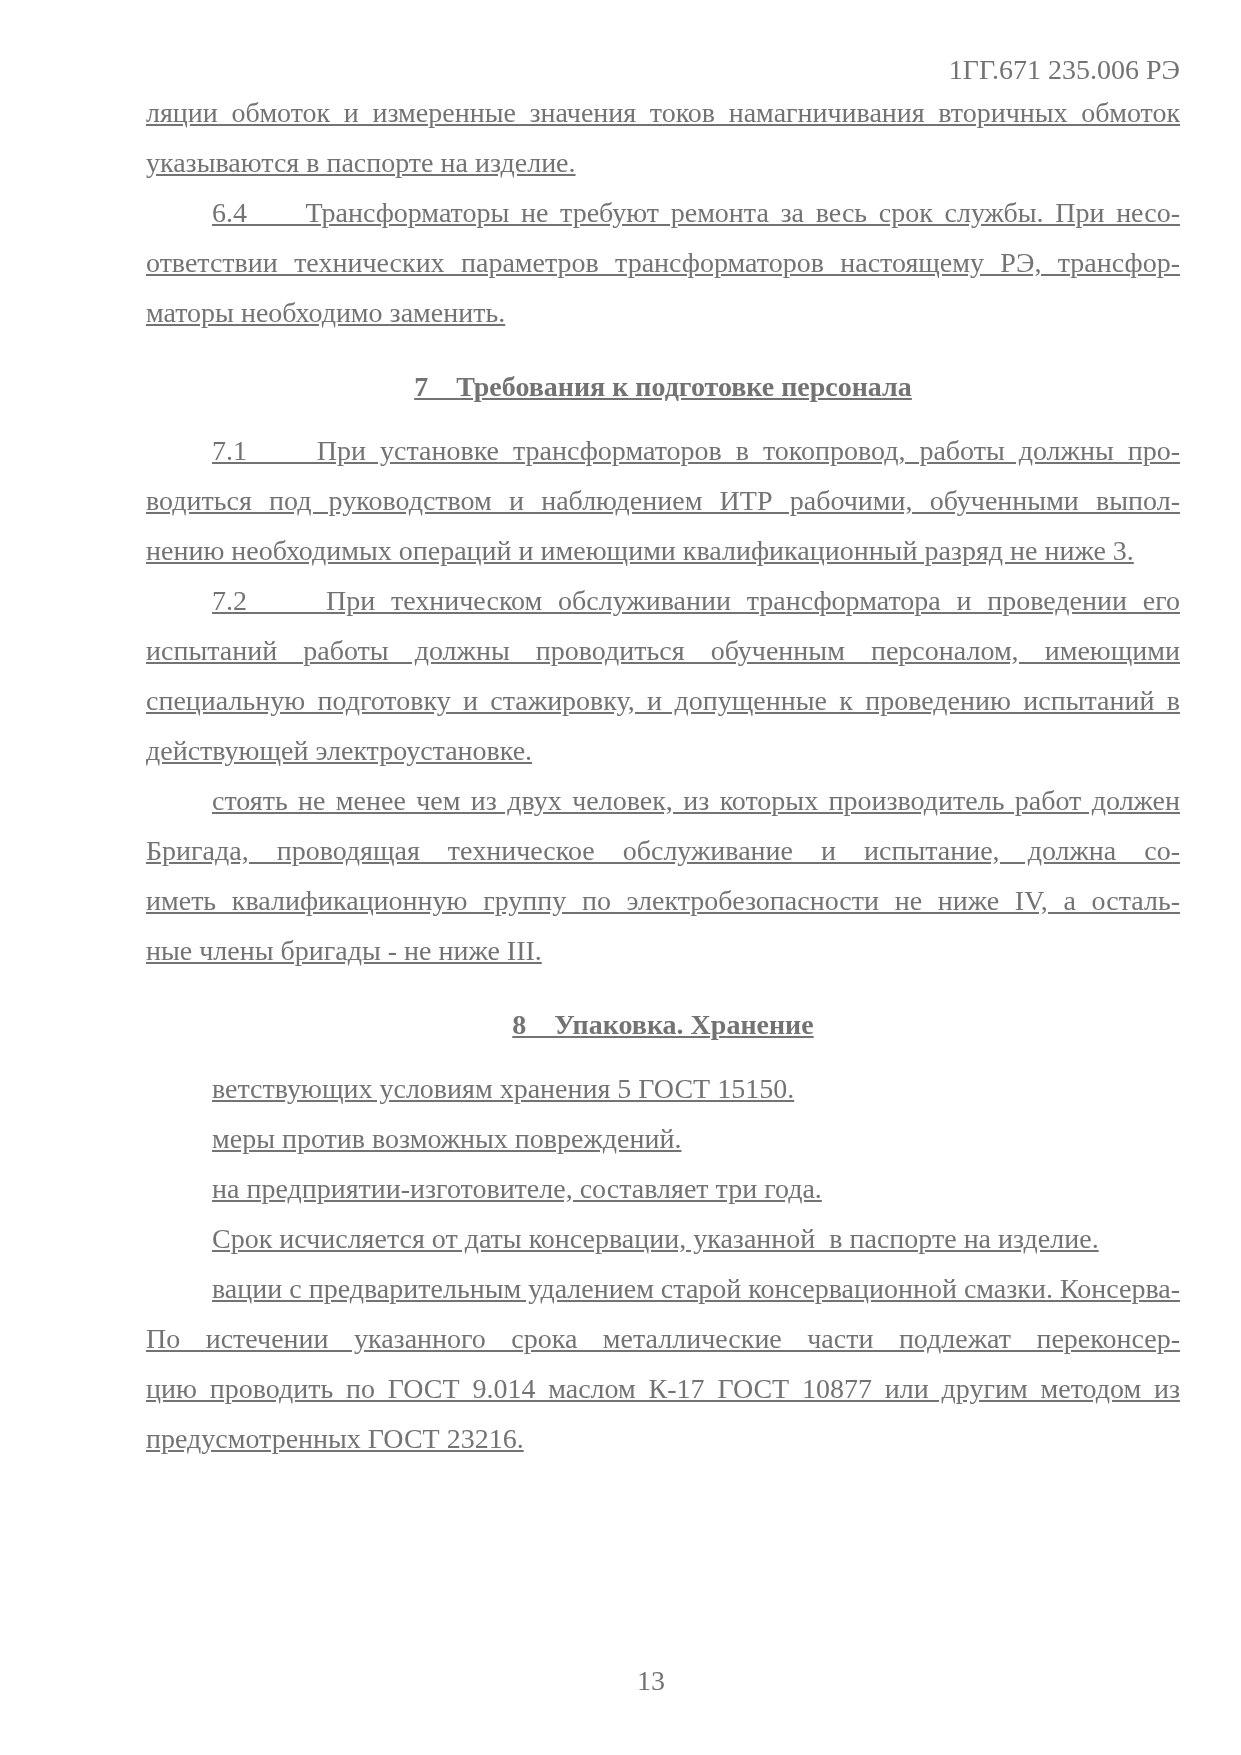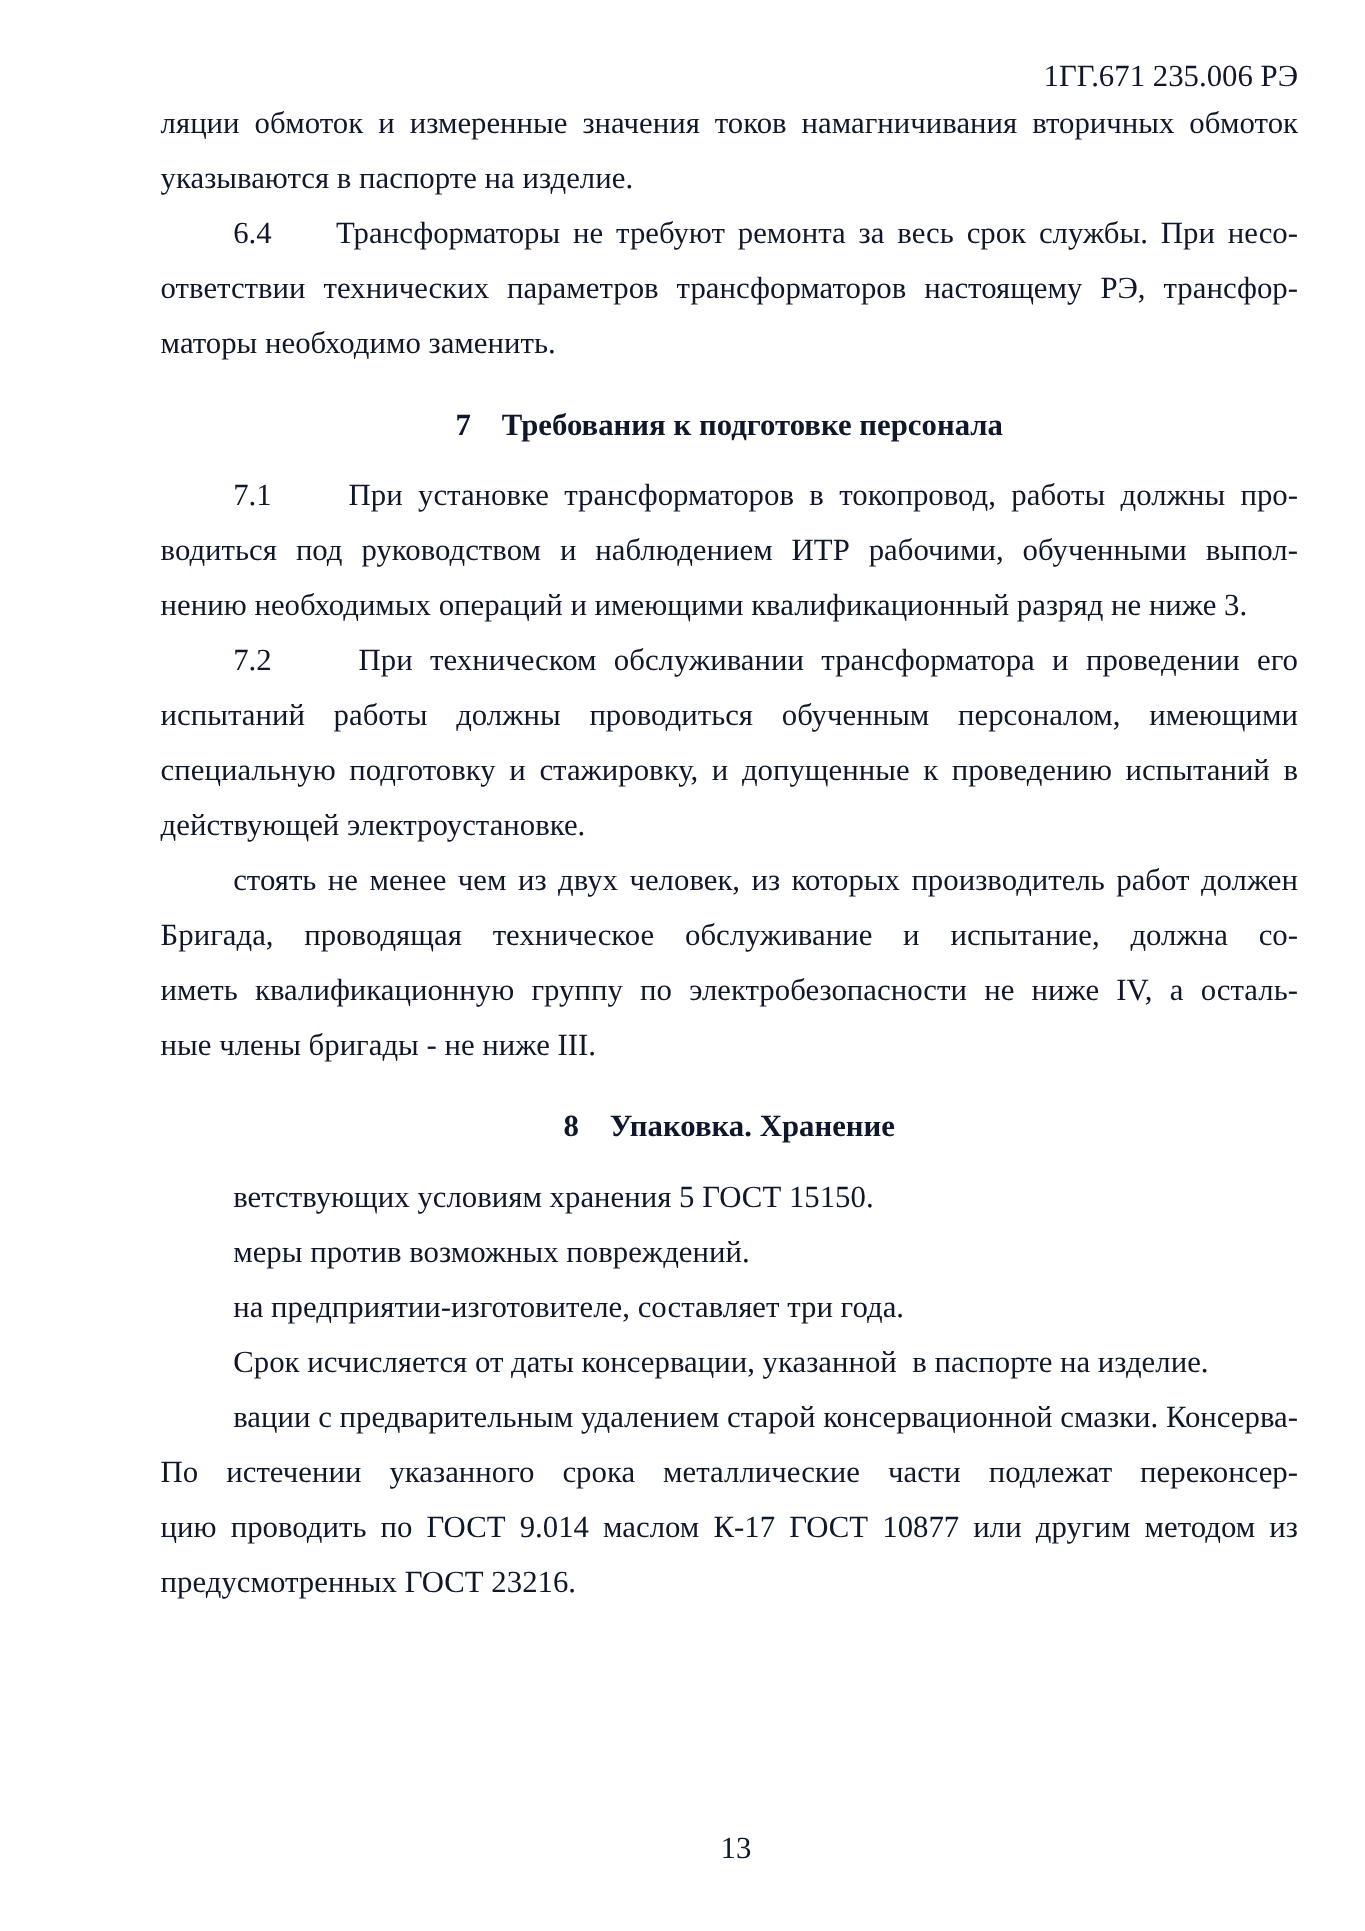--- a/index.html
+++ b/index.html
@@ -5,21 +5,21 @@
   html, body {
     margin: 0;
     padding: 0;
     background: #ffffff;
   }
   .page {
     position: relative;
     width: 1241px;
     height: 1755px;
     background: #ffffff;
-    color: #0f172a;
+    color: #737373;
     font-family: "Liberation Serif", "DejaVu Serif", serif;
     font-size: 28px;
     overflow: hidden;
   }
   .content {
     position: absolute;
     left: 146px;
     top: 52px;
     width: 1034px;
   }
@@ -27,20 +27,21 @@
     line-height: 36px;
     text-align: right;
     white-space: nowrap;
   }
   .para { margin: 0; }
   .line {
     line-height: 50px;
     text-align: justify;
     text-align-last: justify;
     white-space: normal;
+    text-decoration: underline;
   }
   .line.last {
     text-align: justify;
     text-align-last: left;
   }
   .indented .line:first-child {
     text-indent: 66px;
   }
   .heading {
     margin-top: 24px;
@@ -48,21 +49,21 @@
     font-weight: bold;
   }
   .heading .line,
   .heading .line.last {
     text-align: center;
     text-align-last: center;
   }
   .page-footer {
     position: absolute;
     top: 1656px;
-    left: 152px;
+    left: 134px;
     width: 1034px;
     line-height: 50px;
     text-align: center;
   }
 </style>
 </head>
 <body>
 
 <div class="page">
   <div class="content">

